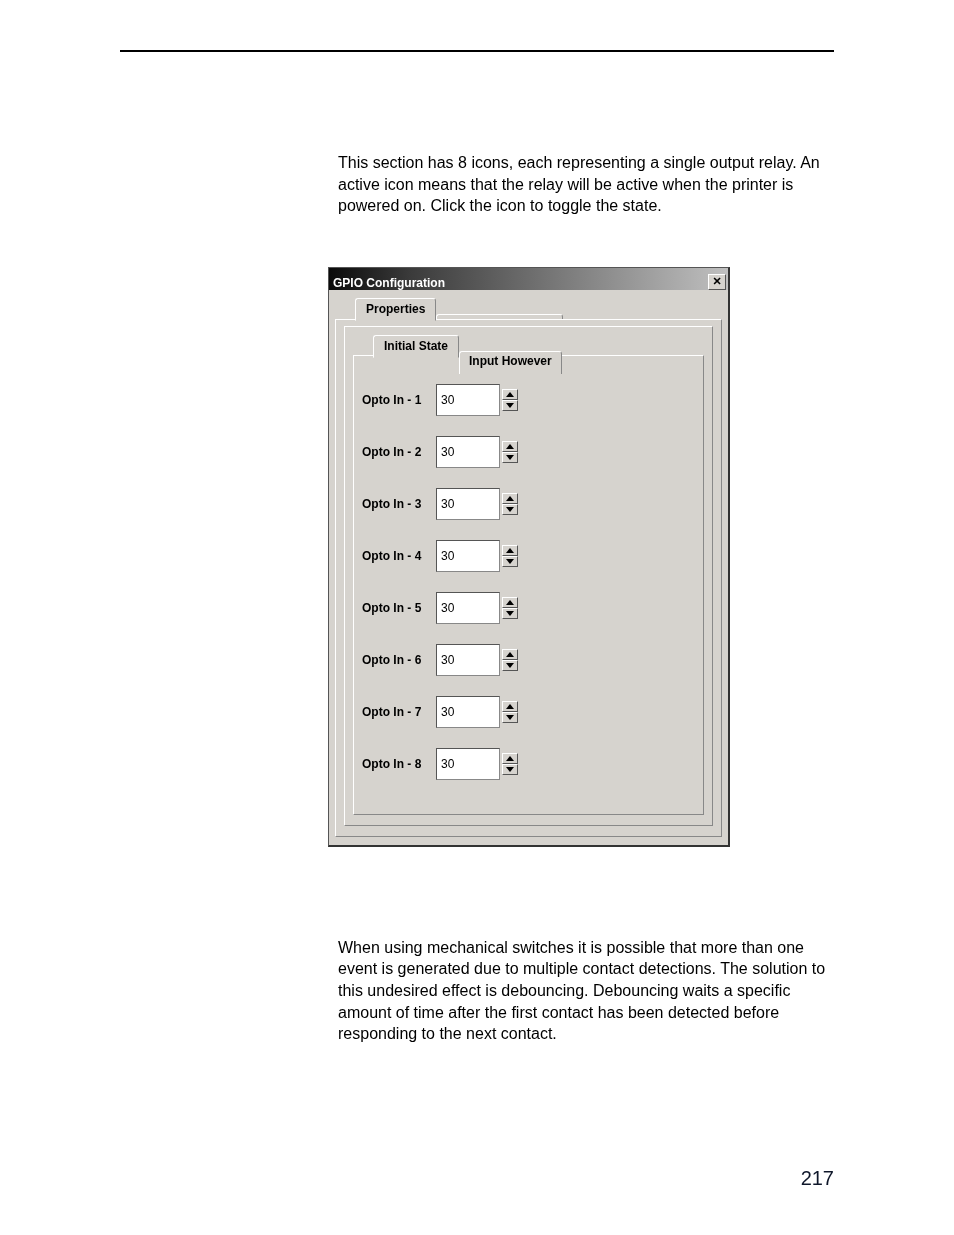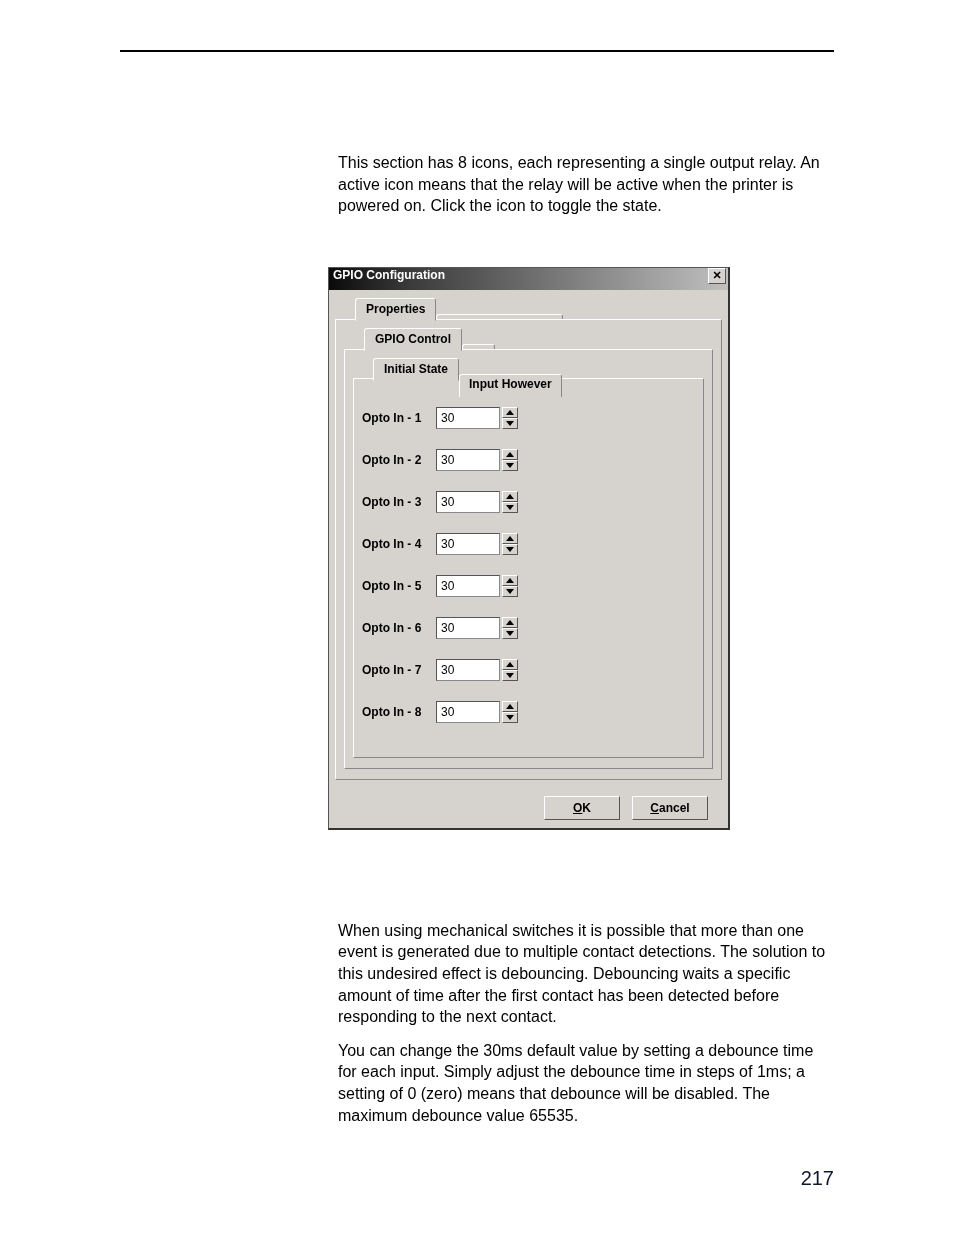--- a/index.html
+++ b/index.html
@@ -35,21 +35,21 @@
     border: 1px solid #555;
     border-right: 2px solid #333;
     border-bottom: 2px solid #333;
     background: #d6d3ce;
     font-family: Tahoma, Arial, sans-serif;
   }
   .titlebar {
     height: 22px;
     background: linear-gradient(to right, #0a0a0a 0%, #3a3a3a 20%, #c0c0c0 100%);
     display: flex;
-    align-items: flex-start;
+    align-items: flex-end;
     justify-content: space-between;
     padding: 0 2px 0 4px;
   }
   .titlebar-text {
     color: #fff;
     font-weight: bold;
     font-size: 12px;
   }
   .close-btn {
     width: 18px;
@@ -123,21 +123,21 @@
     margin: 20px 0;
   }
   .opto-label {
     width: 74px;
     font-size: 12px;
     font-weight: bold;
     color: #000;
   }
   .spin-input {
     width: 64px;
-    height: 22px;
+    height: 32px;
     border: 1px solid #888;
     border-top-color: #555;
     border-left-color: #555;
     background: #fff;
     font-size: 12px;
     padding: 2px 4px;
     color: #000;
   }
   .spin-btns {
     display: flex;
@@ -208,24 +208,20 @@
         </div>
       </div>
       <div class="dlg-body">
 
         <div class="tabrow">
           <div class="tab active">Properties</div>
           <div class="tab inactive">Power-Up Settings</div>
         </div>
         <div class="tab-panel">
 
-          <div class="tabrow">
-            <div class="tab active">GPIO Control</div>
-            <div class="tab inactive">IO</div>
-          </div>
           <div class="tab-panel">
 
             <div class="tabrow">
               <div class="tab active">Initial State</div>
               <div class="tab inactive">Input However</div>
             </div>
             <div class="inner-panel">
 
               <div class="opto-row">
                 <span class="opto-label">Opto In - 1</span>
@@ -360,31 +356,26 @@
                         <polygon points="0,0 8,0 4,5" fill="#000"></polygon>
                       </svg>
                     </div>
                 </div>
               </div>
 
             </div>
           </div>
         </div>
 
-        <div class="button-row">
-          <div class="win-btn"><span class="ul">O</span><span>K</span></div>
-          <div class="win-btn"><span class="ul">C</span><span>ancel</span></div>
-        </div>
 
       </div>
     </div>
   </div>
 
   <div class="gap"></div>
 
   <div class="body-text">
     <p>When using mechanical switches it is possible that more than one event is generated due to multiple contact detections. The solution to this undesired effect is debouncing. Debouncing waits a specific amount of time after the first contact has been detected before responding to the next contact.</p>
-    <p>You can change the 30ms default value by setting a debounce time for each input. Simply adjust the debounce time in steps of 1ms; a setting of 0 (zero) means that debounce will be disabled. The maximum debounce value 65535.</p>
   </div>
 
 </div>
 
 <div class="pagenum">217</div>
 
 </body></html>

